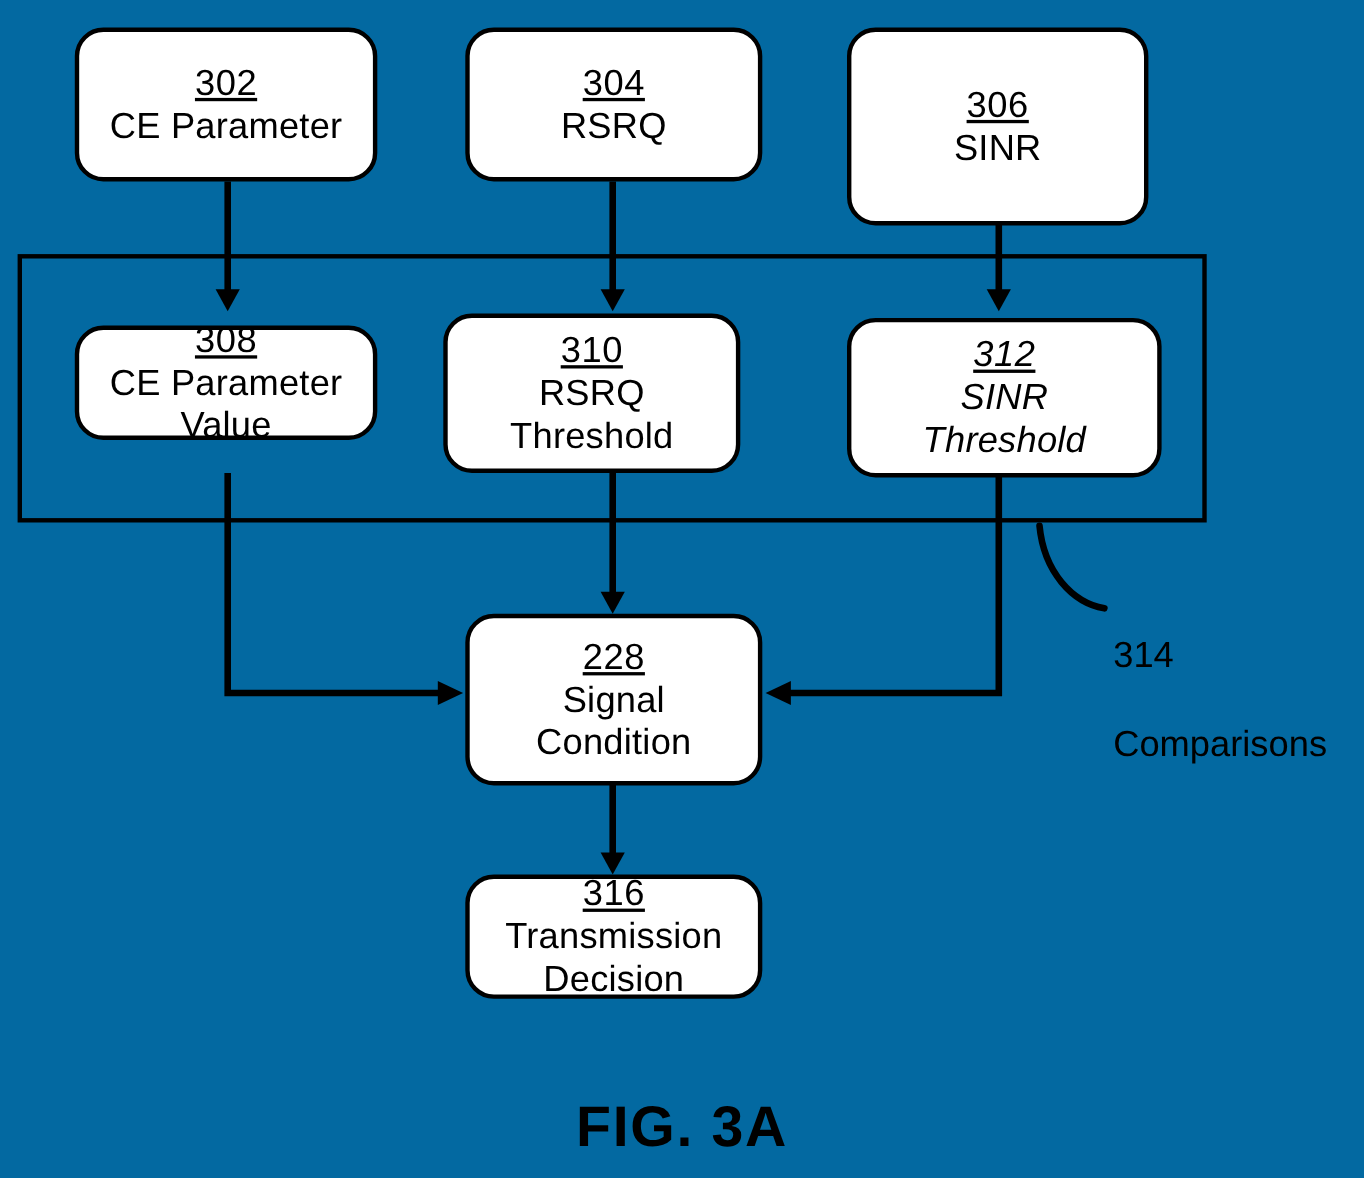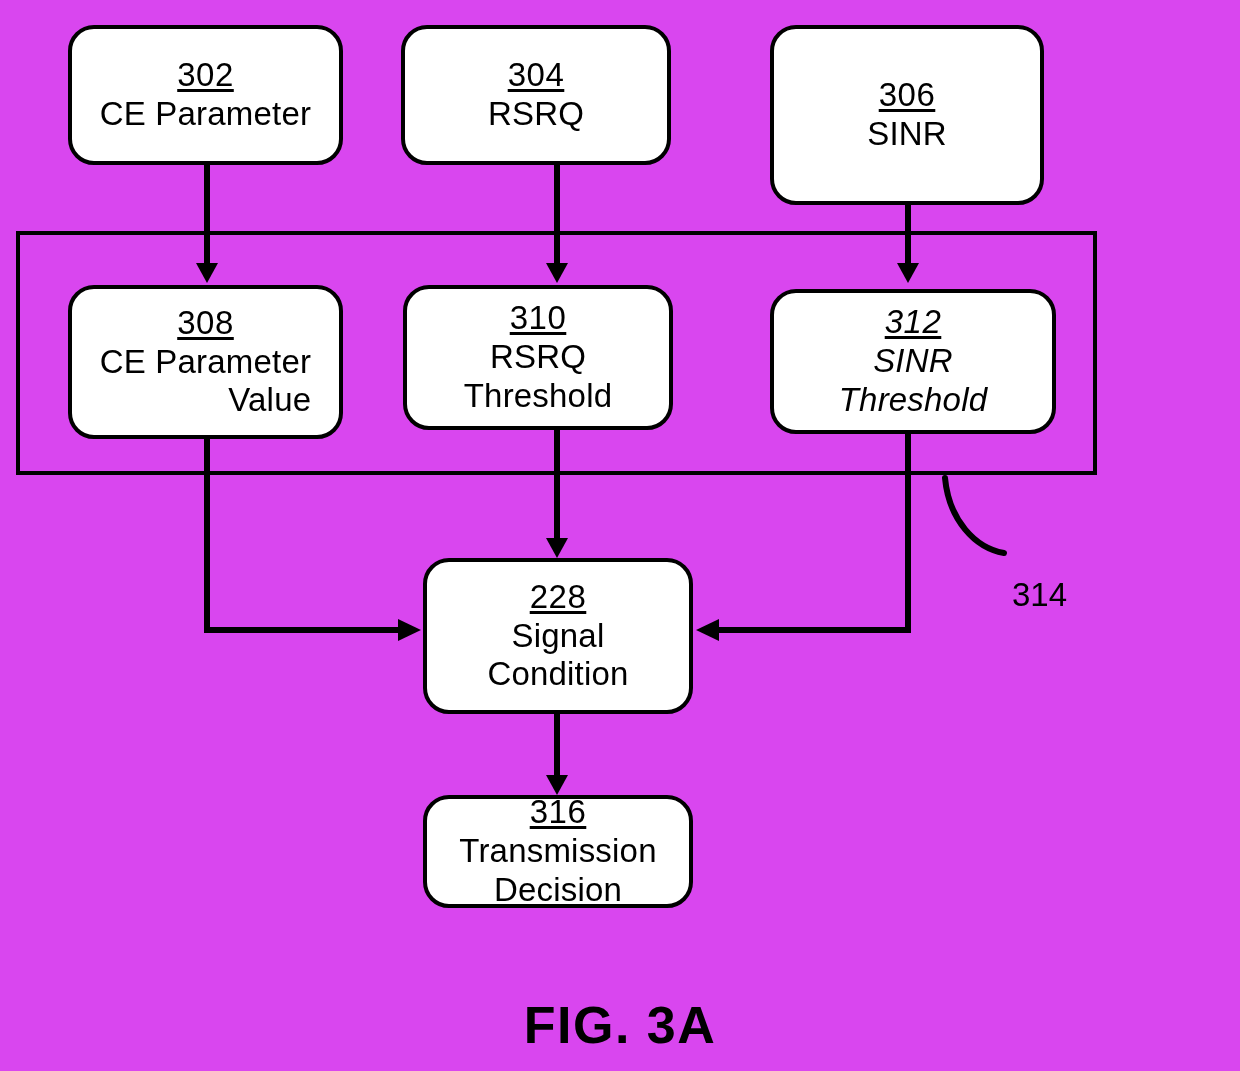--- a/index.html
+++ b/index.html
@@ -8,21 +8,21 @@
     background: #ffffff;
   }
   body {
     font-family: "Liberation Sans", sans-serif;
     color: #000000;
   }
   #figure-root {
     position: relative;
     width: 1240px;
     height: 1071px;
-    background: #d946ef;
+    background: #0369a1;
     overflow: hidden;
   }
   #diagram-svg {
     position: absolute;
     left: 0;
     top: 0;
     width: 1240px;
     height: 1071px;
   }
   .node-box {
@@ -121,50 +121,51 @@
     <path d="M 945 478 C 949 520, 975 548, 1004 553" fill="none" stroke="#000000" stroke-width="6" stroke-linecap="round"></path>
   </svg>
 
   <div class="group-frame" style="left:16px; top:231px; width:1081px; height:244px;"></div>
 
   <div class="node-box" style="left:68px; top:25px; width:275px; height:140px;">
     <span class="node-ref">302</span>
     <span class="node-label">CE Parameter</span>
   </div>
 
-  <div class="node-box" style="left:401px; top:25px; width:270px; height:140px;">
+  <div class="node-box" style="left:423px; top:25px; width:270px; height:140px;">
     <span class="node-ref">304</span>
     <span class="node-label">RSRQ</span>
   </div>
 
   <div class="node-box" style="left:770px; top:25px; width:274px; height:180px;">
     <span class="node-ref">306</span>
     <span class="node-label">SINR</span>
   </div>
 
-  <div class="node-box" style="left:68px; top:285px; width:275px; height:154px;text-align:right;">
+  <div class="node-box" style="left:68px; top:296px; width:275px; height:104px;">
     <span class="node-ref">308</span>
     <span class="node-label">CE Parameter
 Value</span>
   </div>
 
   <div class="node-box" style="left:403px; top:285px; width:270px; height:145px;">
     <span class="node-ref">310</span>
     <span class="node-label">RSRQ
 Threshold</span>
   </div>
 
   <div class="node-box" style="left:770px; top:289px; width:286px; height:145px;font-style:italic;">
     <span class="node-ref">312</span>
     <span class="node-label">SINR
 Threshold</span>
   </div>
 
   <div class="callout" style="left:1012px; top:535px; width:220px;">
     <div>314</div>
+    <div>Comparisons</div>
   </div>
 
   <div class="node-box" style="left:423px; top:558px; width:270px; height:156px;">
     <span class="node-ref">228</span>
     <span class="node-label">Signal
 Condition</span>
   </div>
 
   <div class="node-box" style="left:423px; top:795px; width:270px; height:113px;">
     <span class="node-ref">316</span>

